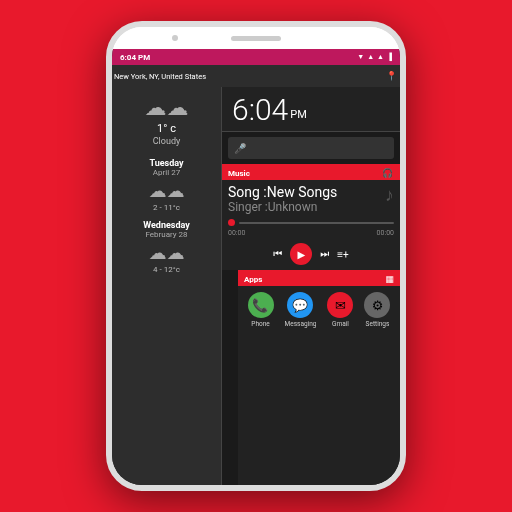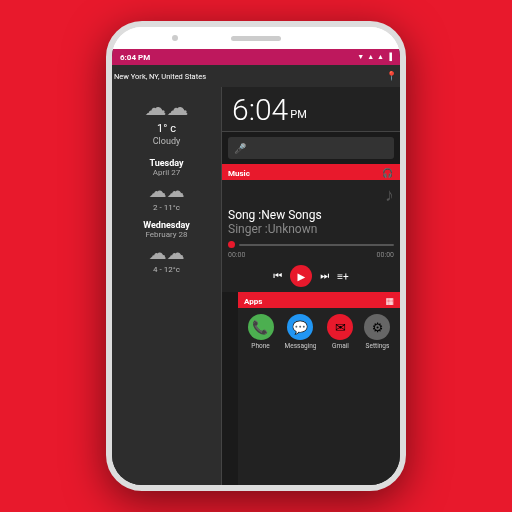--- a/index.html
+++ b/index.html
@@ -132,21 +132,21 @@
       display: flex; align-items: flex-end; justify-content: space-between;
       padding: 2px 6px;
       height: 16px;
     }
     .section-title { color: #fff; font-size: 8px; font-weight: bold; }
     .section-icon { color: #fff; font-size: 9px; }
     .music-info {
       padding: 4px 6px 2px;
       display: flex; justify-content: space-between; align-items: flex-start;
     }
-    .song-name { color: #fff; font-size: 12px; margin-top: 24px; }
+    .song-name { color: #fff; font-size: 14px; }
     .singer-name { color: #888; font-size: 12px; }
     .music-note { font-size: 18px; color: #555; }
     .progress-bar-row {
       padding: 3px 6px;
       display: flex; align-items: center; gap: 4px;
     }
     .progress-dot { width: 7px; height: 7px; background: #e8192c; border-radius: 50%; flex-shrink: 0; }
     .progress-track {
       flex: 1; height: 2px; background: #555; border-radius: 1px;
     }

